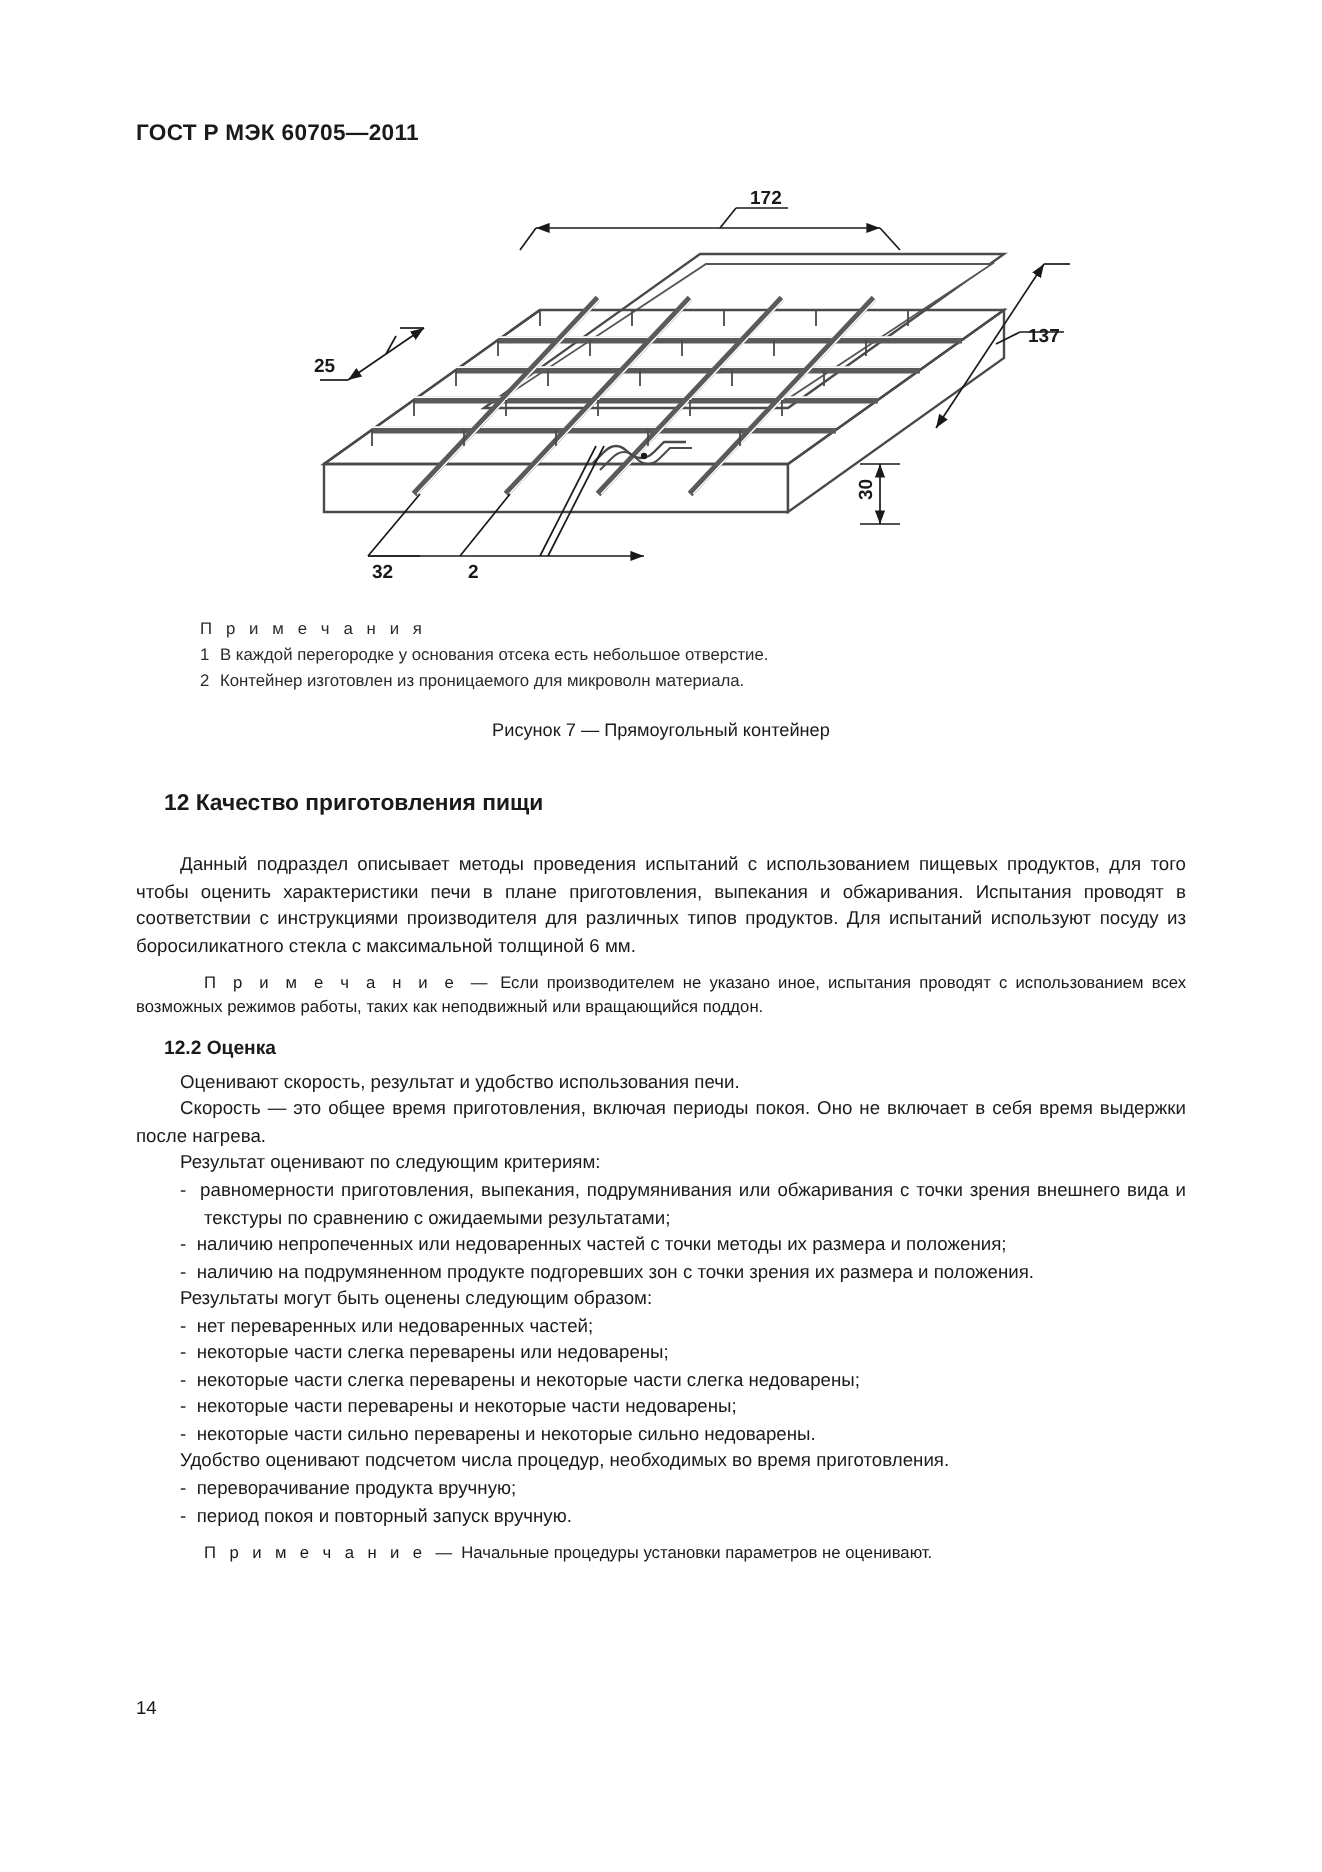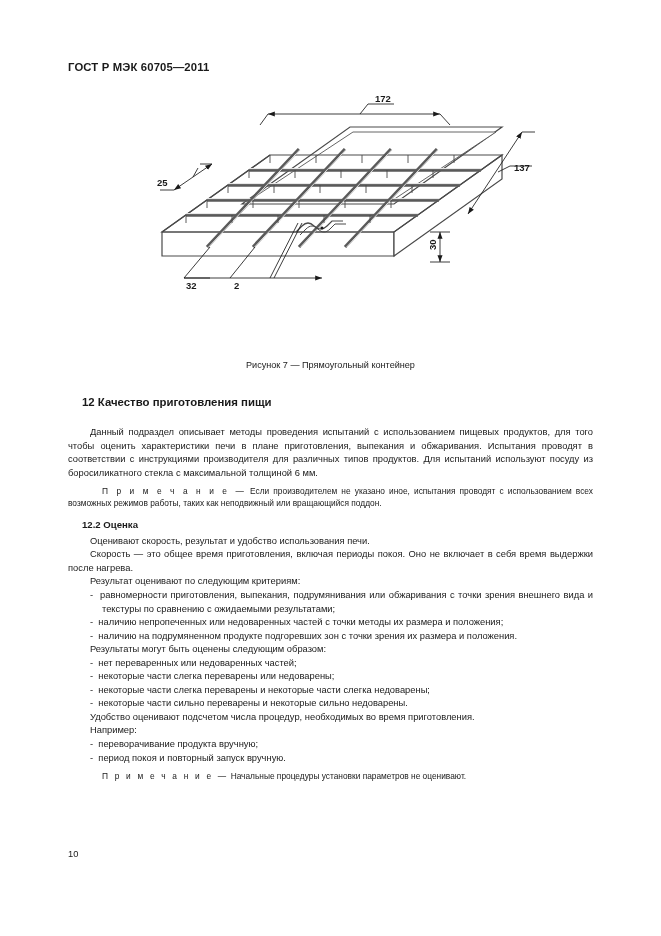--- a/index.html
+++ b/index.html
@@ -263,20 +263,29 @@
         <text x="225" y="10">172</text>
         <text x="364" y="79">137</text>
         <text x="7" y="94">25</text>
         <text x="36" y="197">32</text>
         <text x="84" y="197">2</text>
         <text x="286" y="158" transform="rotate(-90 286 158)">30</text>
       </g>
     </svg>
   </div>
 
+  <div class="fig-notes">
+    <div class="notes-title">П р и м е ч а н и я</div>
+    <div class="note-line">
+      <span class="note-num">1</span><span>В каждой перегородке у основания отсека есть небольшое отверстие.</span>
+    </div>
+    <div class="note-line">
+      <span class="note-num">2</span><span>Контейнер изготовлен из проницаемого для микроволн материала.</span>
+    </div>
+  </div>
 
   <div class="fig-caption">Рисунок 7 — Прямоугольный контейнер</div>
 
   <div class="content">
 
     <div class="h2">12  Качество приготовления пищи</div>
 
     <div class="spacer-lg"></div>
 
 
@@ -323,39 +332,42 @@
     <p class="bullet nojust">
       <span>-</span>&nbsp;
       <span>некоторые части слегка переварены или недоварены;</span>
     </p>
     <p class="bullet nojust">
       <span>-</span>&nbsp;
       <span>некоторые части слегка переварены и некоторые части слегка недоварены;</span>
     </p>
     <p class="bullet nojust">
       <span>-</span>&nbsp;
+      <span>некоторые части переварены и некоторые части недоварены;</span>
+    </p>
+    <p class="bullet nojust">
+      <span>-</span>&nbsp;
       <span>некоторые части сильно переварены и некоторые сильно недоварены.</span>
     </p>
 
     <p class="para indent">Удобство оценивают подсчетом числа процедур, необходимых во время приготовления.</p>
-    <p class="para indent">Например:</p>
 
     <p class="bullet nojust">
       <span>-</span>&nbsp;
       <span>переворачивание продукта вручную;</span>
     </p>
     <p class="bullet nojust">
       <span>-</span>&nbsp;
       <span>период покоя и повторный запуск вручную.</span>
     </p>
 
     <div class="spacer-sm"></div>
 
     <p class="note">
       <span class="nlabel">П р и м е ч а н и е —</span>
       <span>Начальные процедуры установки параметров не оценивают.</span>
     </p>
 
   </div>
 
-  <div class="page-number">10</div>
+  <div class="page-number">14</div>
 
 </div>
 
 </body></html>

